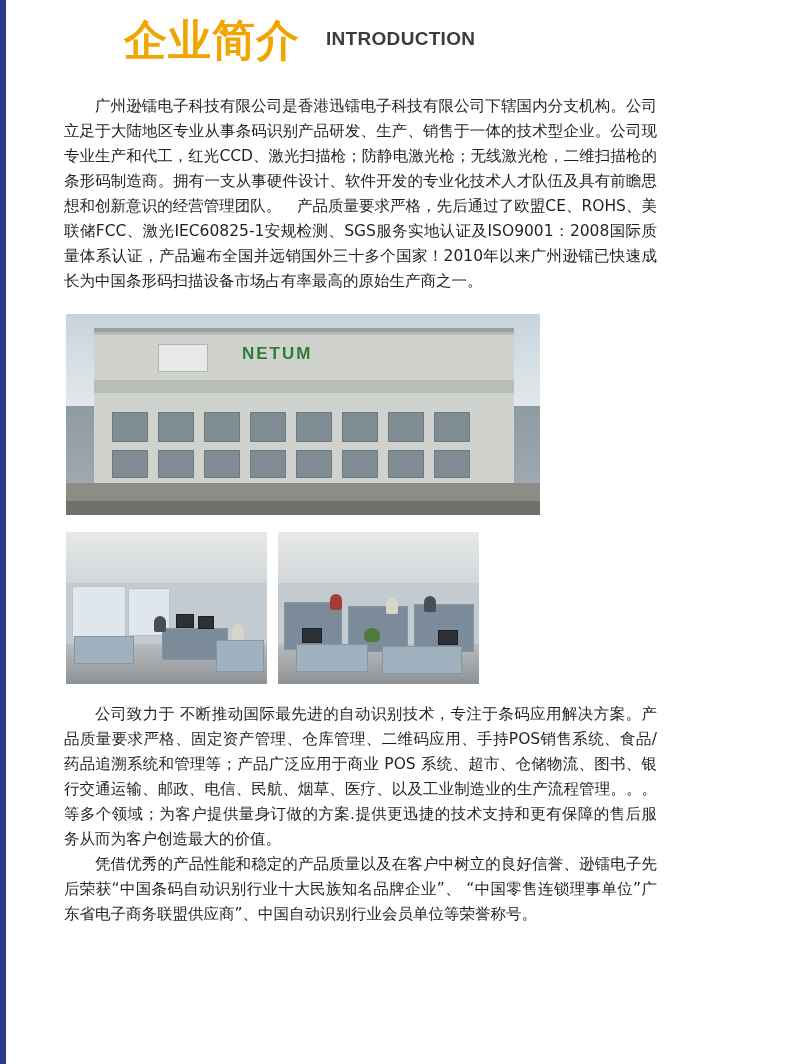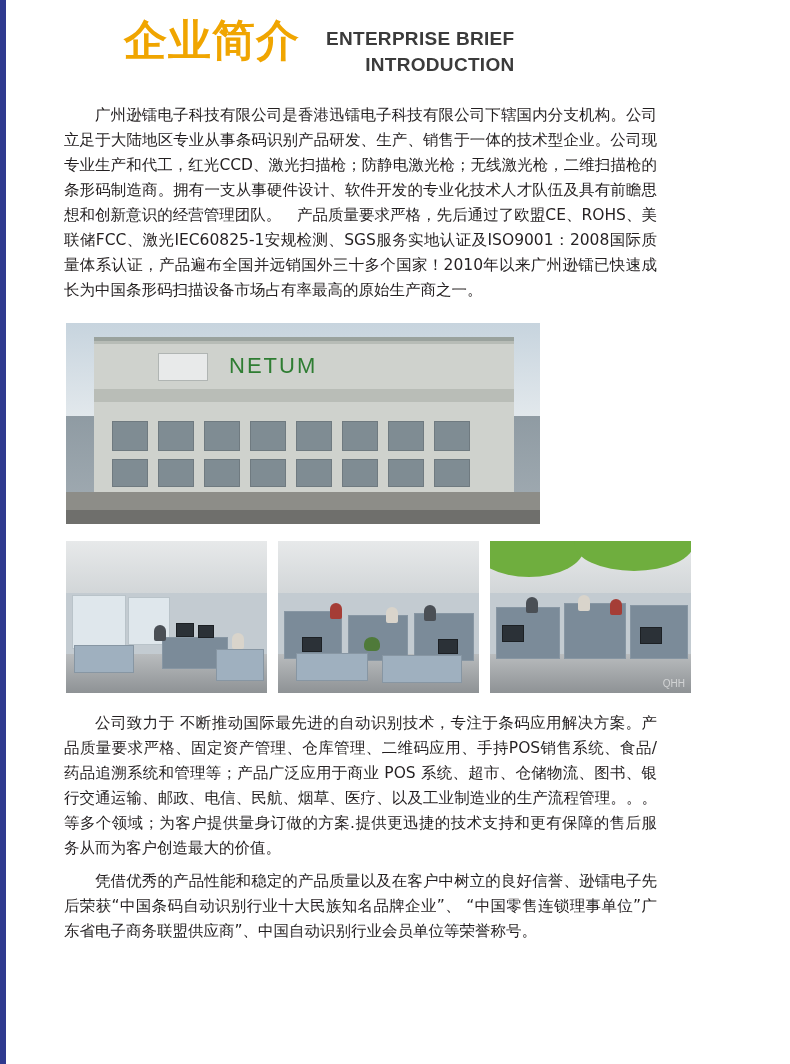--- a/index.html
+++ b/index.html
@@ -65,21 +65,21 @@
   }
   .para.top {
     margin-top: 16px;
     text-indent: 2em;
   }
   .para.mid {
     margin-top: 4px;
     text-indent: 2em;
   }
   .para.last {
-    margin-top: 8px;
+    margin-top: 0px;
     text-indent: 2em;
   }
   
   .photo-main {
     margin: 20px 0 0 60px;
     width: 474px;
     height: 201px;
     position: relative;
     overflow: hidden;
     background: linear-gradient(to bottom, #9fb3c4 0%, #b9c6d2 42%, #8e9aa2 43%, #a3adb4 100%);
@@ -107,24 +107,24 @@
   }
   .bld-roof {
     position: absolute; left: 28px; top: 14px; width: 420px; height: 10px;
     background: #9aa29d;
   }
   .bld-band {
     position: absolute; left: 28px; top: 66px; width: 420px; height: 13px;
     background: #b9bdb7;
   }
   .bld-logo {
-    position: absolute; left: 163px; top: 30px;
-    font-family: "Liberation Sans", sans-serif;
-    font-weight: normal;
-    font-size: 22px;
+    position: absolute; left: 176px; top: 30px;
+    font-family: "Liberation Sans", sans-serif;
+    font-weight: bold;
+    font-size: 17px;
     letter-spacing: 2px;
     color: #2e7d32;
   }
   .bld-sign {
     position: absolute; left: 92px; top: 30px; width: 48px; height: 26px;
     background: #e8eaea; border: 1px solid #b0b5b3;
   }
   .bld-win {
     position: absolute;
     background: #7f8c93;
@@ -197,21 +197,20 @@
   }
 </style>
 </head>
 <body>
 
 <div class="page">
 
   <div class="header">
     <div class="title-cn">企业简介</div>
     <div class="title-en">
-      <span>ENTERPRISE BRIEF</span>
       <span class="line2">INTRODUCTION</span>
     </div>
   </div>
 
   <div class="content">
     <p class="para top">广州逊镭电子科技有限公司是香港迅镭电子科技有限公司下辖国内分支机构。公司立足于大陆地区专业从事条码识别产品研发、生产、销售于一体的技术型企业。公司现专业生产和代工，红光CCD、激光扫描枪；防静电激光枪；无线激光枪，二维扫描枪的条形码制造商。拥有一支从事硬件设计、软件开发的专业化技术人才队伍及具有前瞻思想和创新意识的经营管理团队。　产品质量要求严格，先后通过了欧盟CE、ROHS、美联储FCC、激光IEC60825-1安规检测、SGS服务实地认证及ISO9001：2008国际质量体系认证，产品遍布全国并远销国外三十多个国家！2010年以来广州逊镭已快速成长为中国条形码扫描设备市场占有率最高的原始生产商之一。</p>
   </div>
 
   <div class="photo-main">
     <div class="bld-sky"></div>
@@ -275,38 +274,20 @@
         <div class="cube" style="left:104px; top:114px; width:78px; height:26px;"></div>
         <div class="person r" style="left:52px;  top:62px;"></div>
         <div class="person w" style="left:108px; top:66px;"></div>
         <div class="person" style="left:146px; top:64px;"></div>
         <div class="plant" style="left:86px; top:96px; width:16px; height:14px;"></div>
         <div class="monitor" style="left:24px;  top:96px; width:18px; height:13px;"></div>
         <div class="monitor" style="left:160px; top:98px; width:18px; height:13px;"></div>
       </div>
     </div>
 
-    <div class="photo-small">
-      <div class="off">
-        <div class="off-ceil"></div>
-        <div class="off-mid"></div>
-        <div class="off-floor"></div>
-        <div class="green-canopy" style="left:-16px; top:-22px; width:110px; height:58px;"></div>
-        <div class="green-canopy" style="left:84px; top:-26px; width:120px; height:56px;"></div>
-        <div class="cube dark" style="left:6px;   top:66px;  width:62px; height:50px;"></div>
-        <div class="cube dark" style="left:74px;  top:62px;  width:60px; height:54px;"></div>
-        <div class="cube dark" style="left:140px; top:64px;  width:56px; height:52px;"></div>
-        <div class="person" style="left:36px;  top:56px;"></div>
-        <div class="person w" style="left:88px;  top:54px;"></div>
-        <div class="person r" style="left:120px; top:58px;"></div>
-        <div class="monitor" style="left:12px;  top:84px; width:20px; height:15px;"></div>
-        <div class="monitor" style="left:150px; top:86px; width:20px; height:15px;"></div>
-        <div class="watermark">QHH</div>
-      </div>
-    </div>
 
   </div>
 
   <div class="content">
     <p class="para mid" style="margin-top:18px;">公司致力于 不断推动国际最先进的自动识别技术，专注于条码应用解决方案。产品质量要求严格、固定资产管理、仓库管理、二维码应用、手持POS销售系统、食品/药品追溯系统和管理等；产品广泛应用于商业 POS 系统、超市、仓储物流、图书、银行交通运输、邮政、电信、民航、烟草、医疗、以及工业制造业的生产流程管理。。。等多个领域；为客户提供量身订做的方案.提供更迅捷的技术支持和更有保障的售后服务从而为客户创造最大的价值。</p>
     <p class="para last">凭借优秀的产品性能和稳定的产品质量以及在客户中树立的良好信誉、逊镭电子先后荣获“中国条码自动识别行业十大民族知名品牌企业”、 “中国零售连锁理事单位”广东省电子商务联盟供应商”、中国自动识别行业会员单位等荣誉称号。</p>
   </div>
 
 </div>
 

